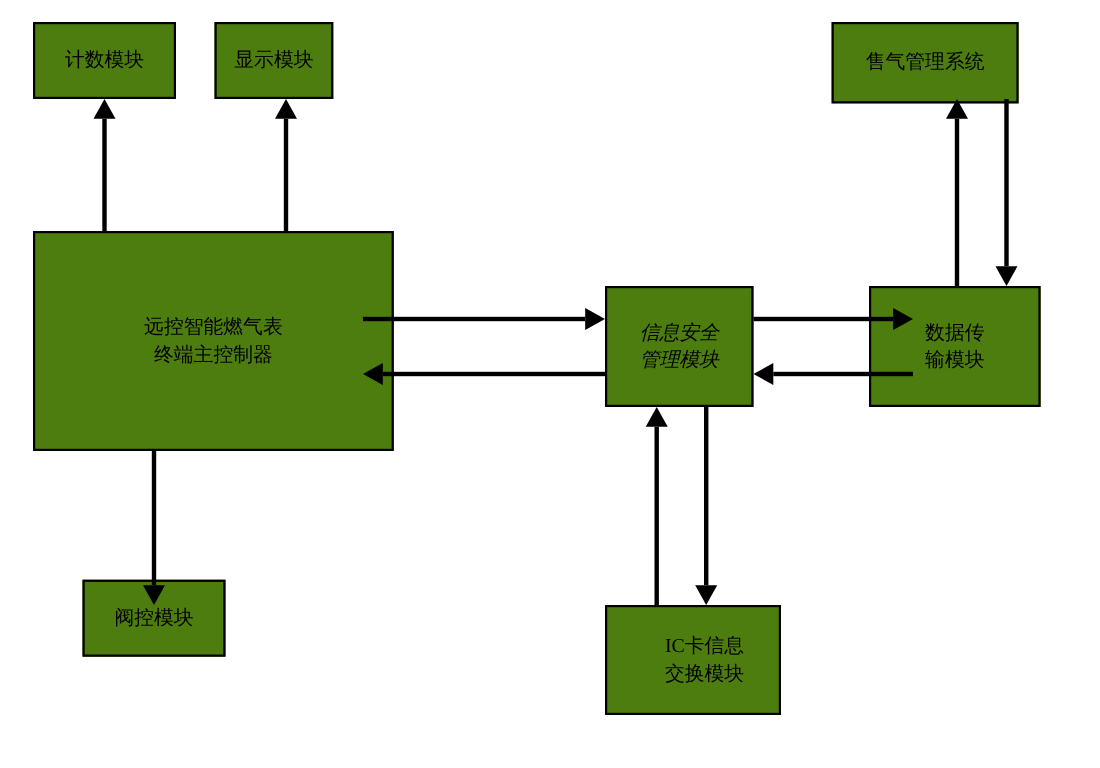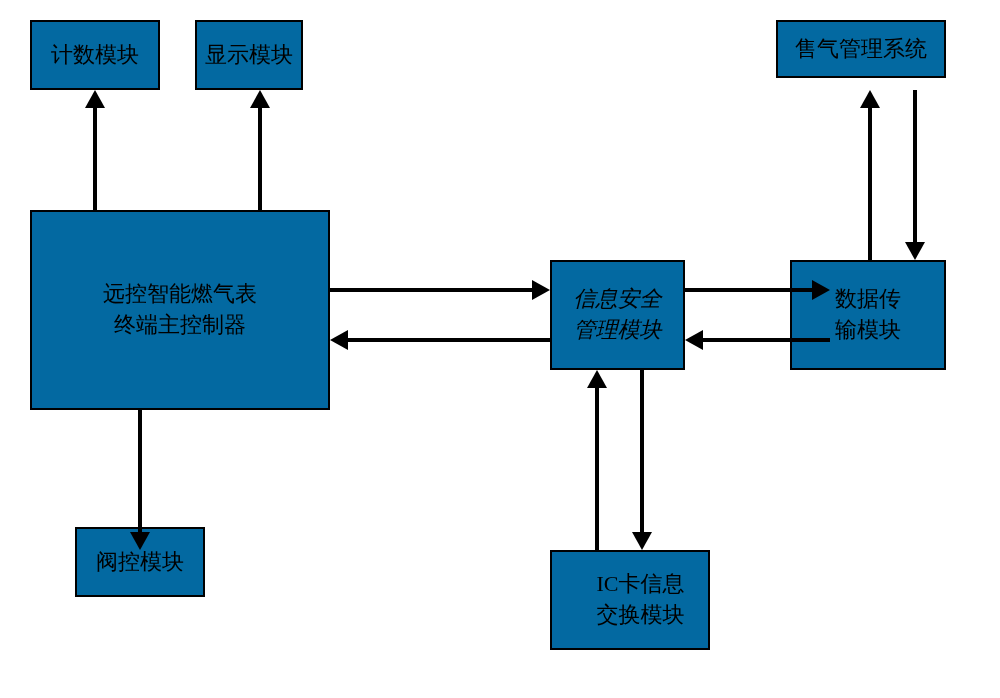--- a/index.html
+++ b/index.html
@@ -14,23 +14,23 @@
       background: #fff;
       font-family: "SimSun", "宋体", serif;
     }
     .box {
       position: absolute;
       border: 2px solid #000;
       display: flex;
       align-items: center;
       justify-content: center;
       text-align: center;
-      font-size: 22px;
+      font-size: 18px;
       line-height: 1.4;
-      background: #0369a1;
+      background: #4d7c0f;
     }
     .arrow {
       position: absolute;
       background: #000;
     }
     .arrow-h {
       height: 4px;
     }
     .arrow-v {
       width: 4px;
@@ -65,21 +65,21 @@
 <body>
 
 <div class="box" style="left:30px; top:20px; width:130px; height:70px;">
   <span>计数模块</span>
 </div>
 
 <div class="box" style="left:195px; top:20px; width:108px; height:70px;">
   <span>显示模块</span>
 </div>
 
-<div class="box" style="left:30px; top:210px; width:300px; height:200px;">
+<div class="box" style="left:30px; top:210px; width:328px; height:200px;">
   <span style="white-space: pre-line;">远控智能燃气表
 终端主控制器</span>
 </div>
 
 <div class="box" style="left:75px; top:527px; width:130px; height:70px;">
   <span>阀控模块</span>
 </div>
 
 <div class="box" style="left:550px; top:260px; width:135px; height:110px;font-style:italic;">
   <span style="white-space: pre-line;">信息安全
@@ -89,21 +89,21 @@
 <div class="box" style="left:550px; top:550px; width:160px; height:100px;padding-left:21px;">
   <span style="white-space: pre-line;">IC卡信息
 交换模块</span>
 </div>
 
 <div class="box" style="left:790px; top:260px; width:156px; height:110px;">
   <span style="white-space: pre-line;">数据传
 输模块</span>
 </div>
 
-<div class="box" style="left:776px; top:20px; width:170px; height:58px;">
+<div class="box" style="left:756px; top:20px; width:170px; height:74px;">
   <span>售气管理系统</span>
 </div>
 
 <div class="arrow arrow-v" style="left:93px; top:108px; height:102px;"></div>
 <div class="arrowhead ah-up" style="left:85px; top:90px;"></div>
 
 <div class="arrow arrow-v" style="left:258px; top:108px; height:102px;"></div>
 <div class="arrowhead ah-up" style="left:250px; top:90px;"></div>
 
 <div class="arrow arrow-v" style="left:138px; top:410px; height:122px;"></div>

